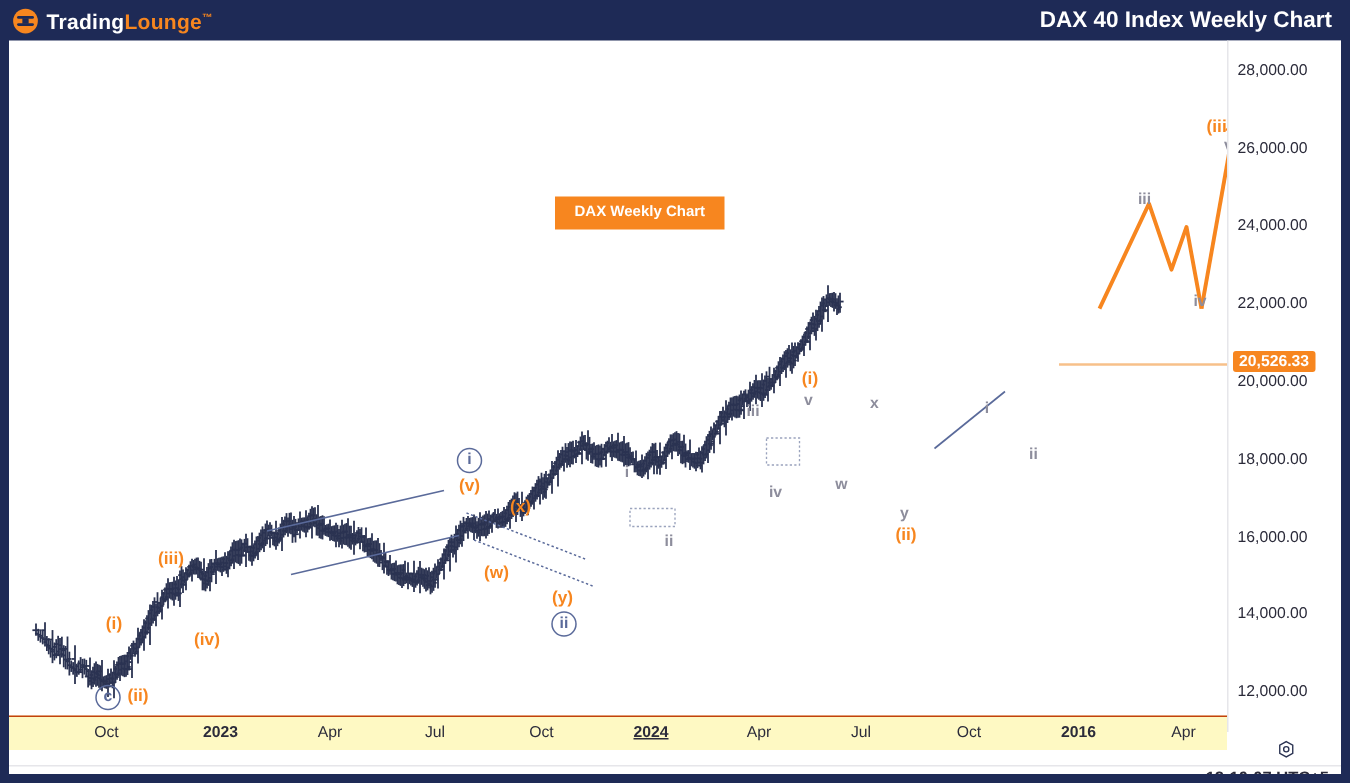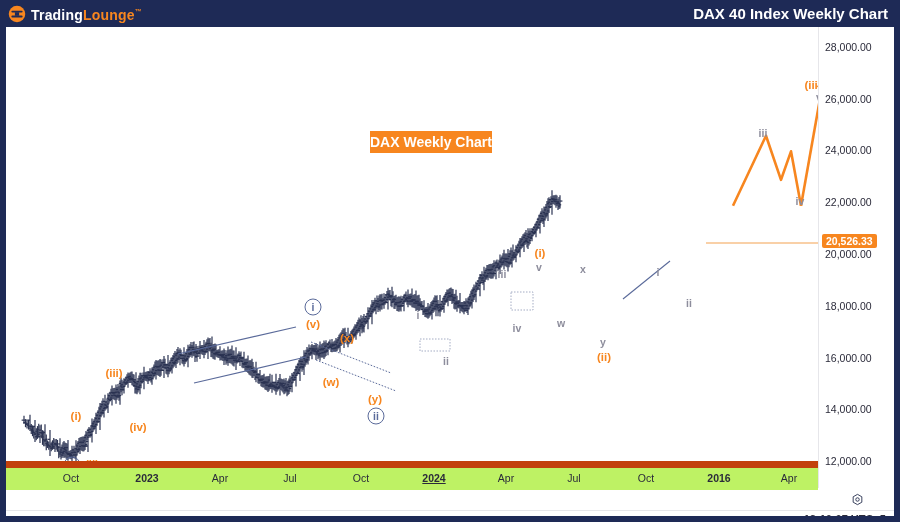--- a/index.html
+++ b/index.html
@@ -70,44 +70,44 @@
     padding:1px 4px 1px 4px;border-radius:2px;white-space:nowrap;
     line-height:12px;
   }
   #axis-gear{
     position:absolute;left:0;top:461px;width:76px;height:22px;
     display:flex;align-items:center;justify-content:center;
   }
 
   
   #time-axis{
-    position:absolute;left:0;top:434px;width:812px;height:22px;
-    border-top:7px solid #c2410c;background:#bef264;
+    position:absolute;left:0;top:450px;width:812px;height:22px;
+    border-top:1px solid #c2410c;background:#fef9c3;
   }
   .time-tick{
     position:absolute;top:4px;
     font-size:10.5px;color:#2b2b3a;
     transform:translateX(-50%);white-space:nowrap;
   }
   .time-tick.bold{font-weight:bold;}
   #axis-sep{
     position:absolute;left:0;top:483px;width:888px;height:1px;
     background:#e6e6ea;
   }
   #clock{
     position:absolute;right:8px;top:486px;
     font-size:11px;color:#2b2b3a;font-weight:bold;white-space:nowrap;
   }
 
   
   #chart-title{
     position:absolute;
     background:#f7861f;color:#ffffff;
-    font-size:14px;font-weight:bold;
-    padding:3px 0;white-space:nowrap;line-height:16px;
+    font-size:10px;font-weight:bold;
+    padding:3px 13px;white-space:nowrap;line-height:16px;
   }
 
   
   .wlabel{
     position:absolute;white-space:nowrap;
     transform:translate(-50%,-50%);
     font-family:"Liberation Sans", sans-serif;
     pointer-events:none;
   }
   .wlabel.orange{color:#f7861f;font-weight:bold;font-size:11.5px;}

